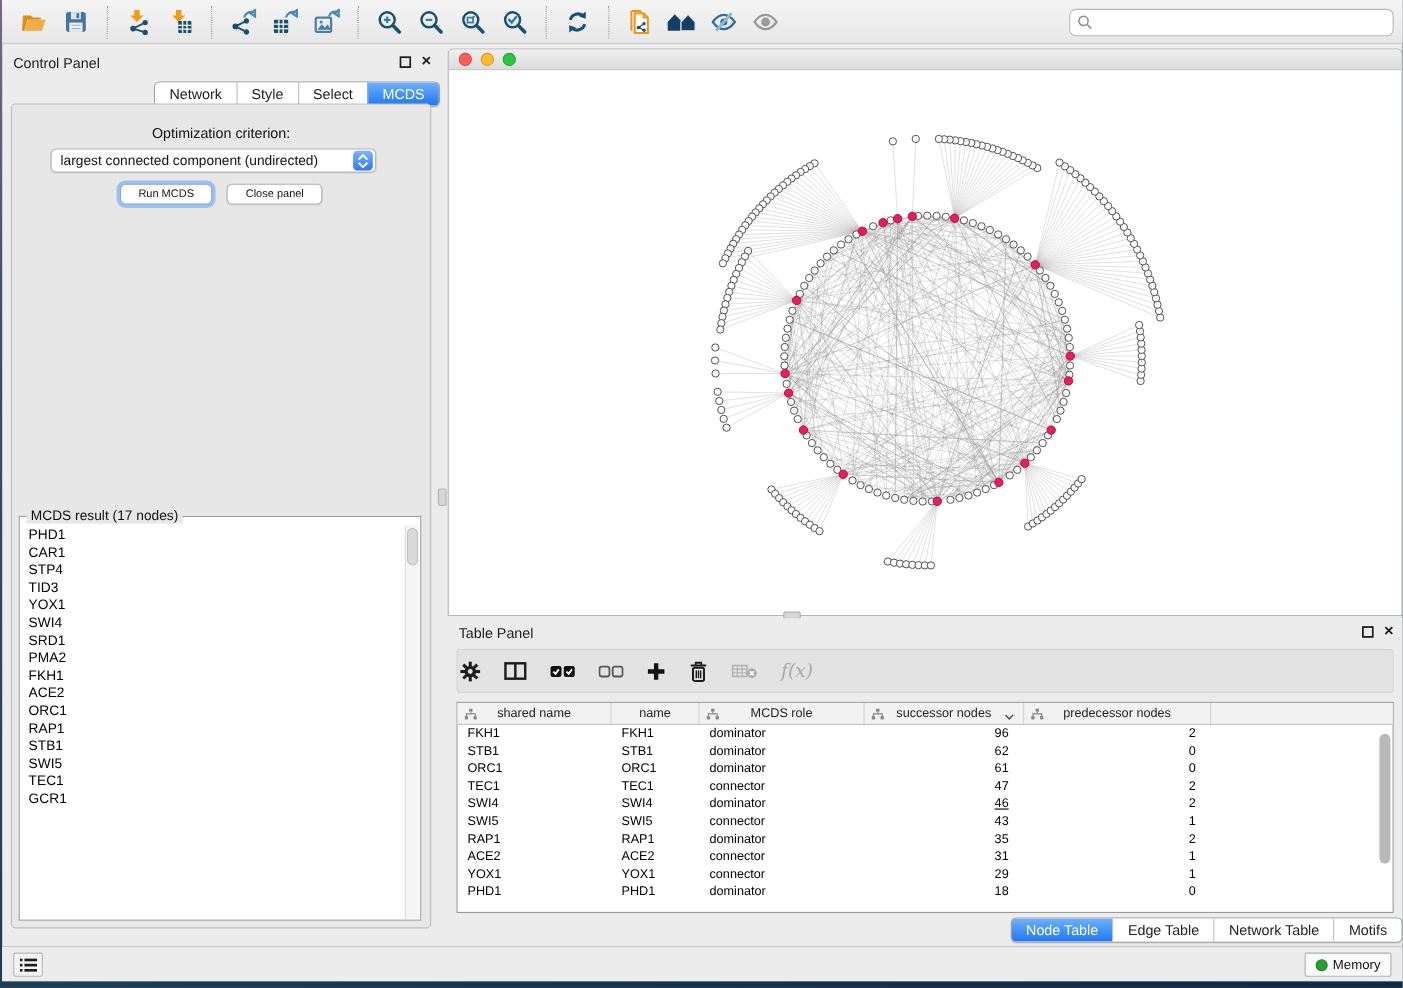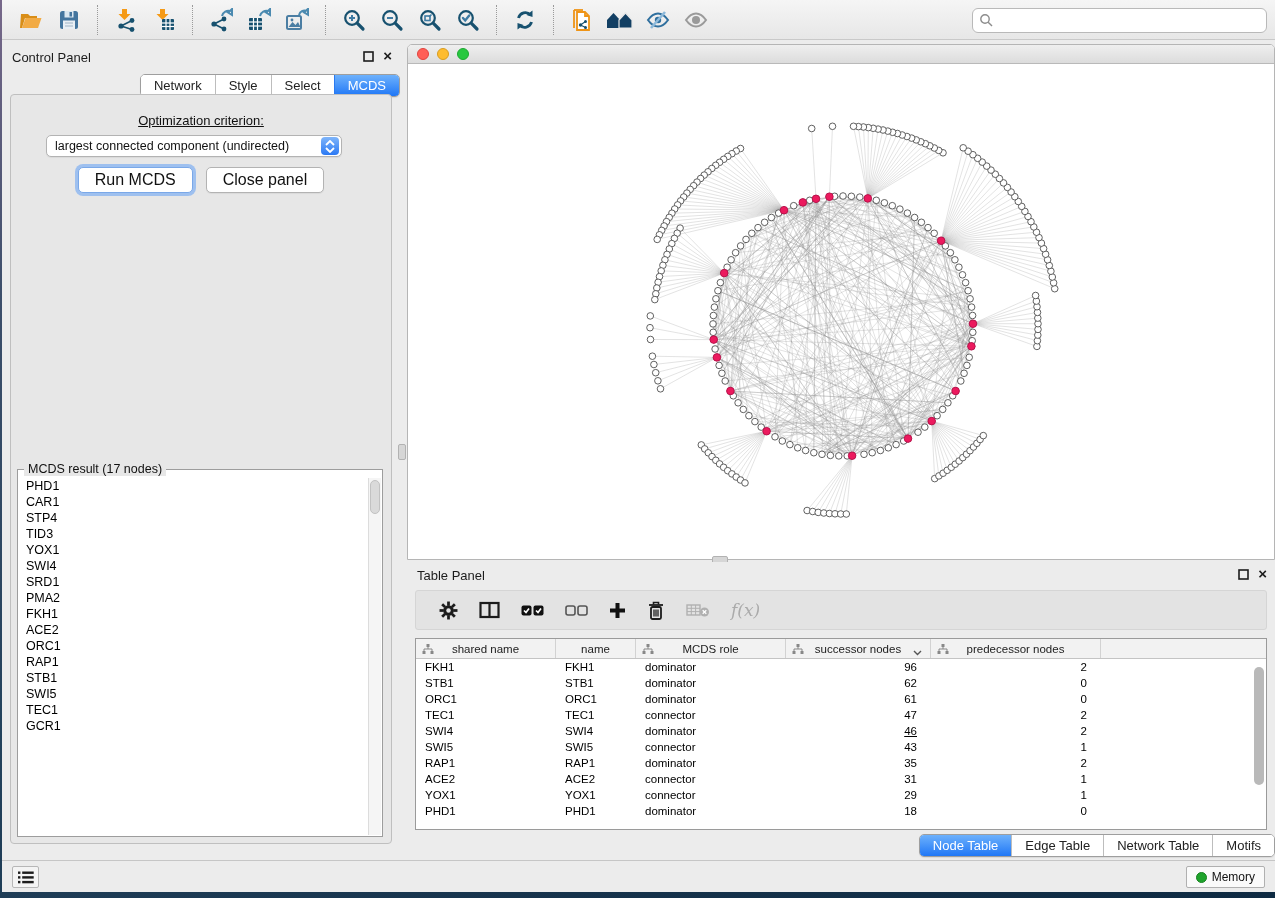--- a/index.html
+++ b/index.html
@@ -29,29 +29,29 @@
   .seg-wrap { position:absolute; left:0; width:100%; display:flex; justify-content:flex-end; }
   .seg { display:inline-flex; border:1px solid #9e9e9e; border-radius:5px; overflow:hidden; background:#fff;
     box-shadow:0 1px 1px rgba(0,0,0,.08); }
   .seg-item { padding:3px 13px; font-size:13px; color:#222; border-left:1px solid #bdbdbd; background:#fff; }
   .seg-item:first-child { border-left:none; }
   .seg-item.active { background:linear-gradient(#6db1fc,#2077f6); color:#fff; border-left-color:#2a7af0; }
 
   .cp-tabs { top:30px; }
   .cp-box { position:absolute; left:8px; right:8px; top:50px; bottom:16px; background:#e7e7e7;
     border:1px solid #bfbfbf; border-radius:4px; }
-  .opt-label { position:absolute; top:18px; width:100%; text-align:center; font-size:13px; color:#111;text-decoration:underline; }
+  .opt-label { position:absolute; top:18px; width:100%; text-align:center; font-size:13px; color:#111; }
   .dropdown { position:absolute; left:35px; right:49px; top:40px; height:22px; background:#fff;
     border:1px solid #b3b3b3; border-radius:5px; display:flex; align-items:center;
     box-shadow:0 1px 1px rgba(0,0,0,.06); }
   .dropdown .dd-value { font-size:12.5px; color:#111; padding-left:8px; flex:1; white-space:nowrap; overflow:hidden; }
   .dd-stepper { width:18px; height:18px; margin:1px 2px 1px 0; border-radius:4px;
     background:linear-gradient(#7fb5fa,#2b79f4); display:flex; flex-direction:column; align-items:center; justify-content:center; gap:1px; }
   .btn-row { position:absolute; top:72px; width:100%; display:flex; justify-content:center; gap:13px; }
-  .push-btn { font-size:16px; color:#111; background:#fff; border:1px solid #b3b3b3; border-radius:5px;
+  .push-btn { font-size:10px; color:#111; background:#fff; border:1px solid #b3b3b3; border-radius:5px;
     padding:3px 16px; box-shadow:0 1px 1px rgba(0,0,0,.06); }
   .push-btn.focused { box-shadow:0 0 0 3px rgba(98,160,245,.55); border-color:#7aa8e8; }
 
   .mcds-fieldset { position:absolute; left:6px; right:8px; top:374px; bottom:6px; border:1px solid #9d9d9d; background:#fff; }
   .mcds-legend { position:absolute; left:6px; top:-8px; background:#e7e7e7; padding:0 4px; font-size:12.5px; color:#111; }
   .mcds-list { position:absolute; left:1px; right:15px; top:8px; bottom:1px; overflow:hidden; background:#fff; }
   .mcds-item { font-size:12.5px; line-height:16px; padding-left:7px; color:#000; }
   .mcds-scroll { position:absolute; right:1px; top:8px; bottom:1px; width:13px; background:#f5f5f5; border-left:1px solid #dcdcdc; }
   .mcds-thumb { position:absolute; left:1px; right:1px; top:2px; height:34px; background:#dadada; border:1px solid #c2c2c2; border-radius:6px; }
 
@@ -70,21 +70,21 @@
   .light { width:12px; height:12px; border-radius:50%; }
   .light.red { background:#ff5f57; border:1px solid #e0443e; }
   .light.yellow { background:#febc2e; border:1px solid #d89c20; }
   .light.green { background:#28c840; border:1px solid #1ea832; }
   .net-title { position:absolute; left:0; top:0; width:100%; text-align:center; font-size:12.5px; color:#2a2a2a;margin-top:24px; }
   .net-canvas { position:absolute; left:0; top:19px; right:0; bottom:0; background:#fff; }
 
   
   .tpanel { position:absolute; left:405px; top:562px; right:0; height:296px; background:#ececec; }
   .tp-toolbar { position:absolute; left:8px; right:8px; top:28px; height:40px; background:#e3e3e3;
-    border:1px solid #d5d5d5; border-radius:3px; display:flex; align-items:center; gap:21px; padding-left:23px; }
+    border:1px solid #d5d5d5; border-radius:3px; display:flex; align-items:center; gap:21px; padding-left:2px; }
   .tp-ic { display:flex; align-items:center; justify-content:center; }
   .fx { font-family:"DejaVu Serif", serif; font-style:italic; font-size:17px; color:#aaa; }
   .tablegrid { position:absolute; left:8px; right:8px; top:76px; height:192px; background:#fff; border:1px solid #9a9a9a; }
   .thead { position:absolute; left:0; top:0; right:0; height:20px; background:#f2f2f2; border-bottom:1px solid #c4c4c4; display:flex; }
   .th { position:relative; height:100%; border-right:1px solid #d2d2d2; display:flex; align-items:center; justify-content:center; font-size:11.5px; color:#222; }
   .th .tree { position:absolute; left:6px; top:5px; }
   .th .chev { position:absolute; right:8px; top:7px; }
   .tbody { position:absolute; left:0; top:20px; right:14px; bottom:0; overflow:hidden; }
   .tr { display:flex; height:16px; }
   .td { font-size:11.5px; color:#000; line-height:16px; white-space:nowrap; overflow:hidden; }

